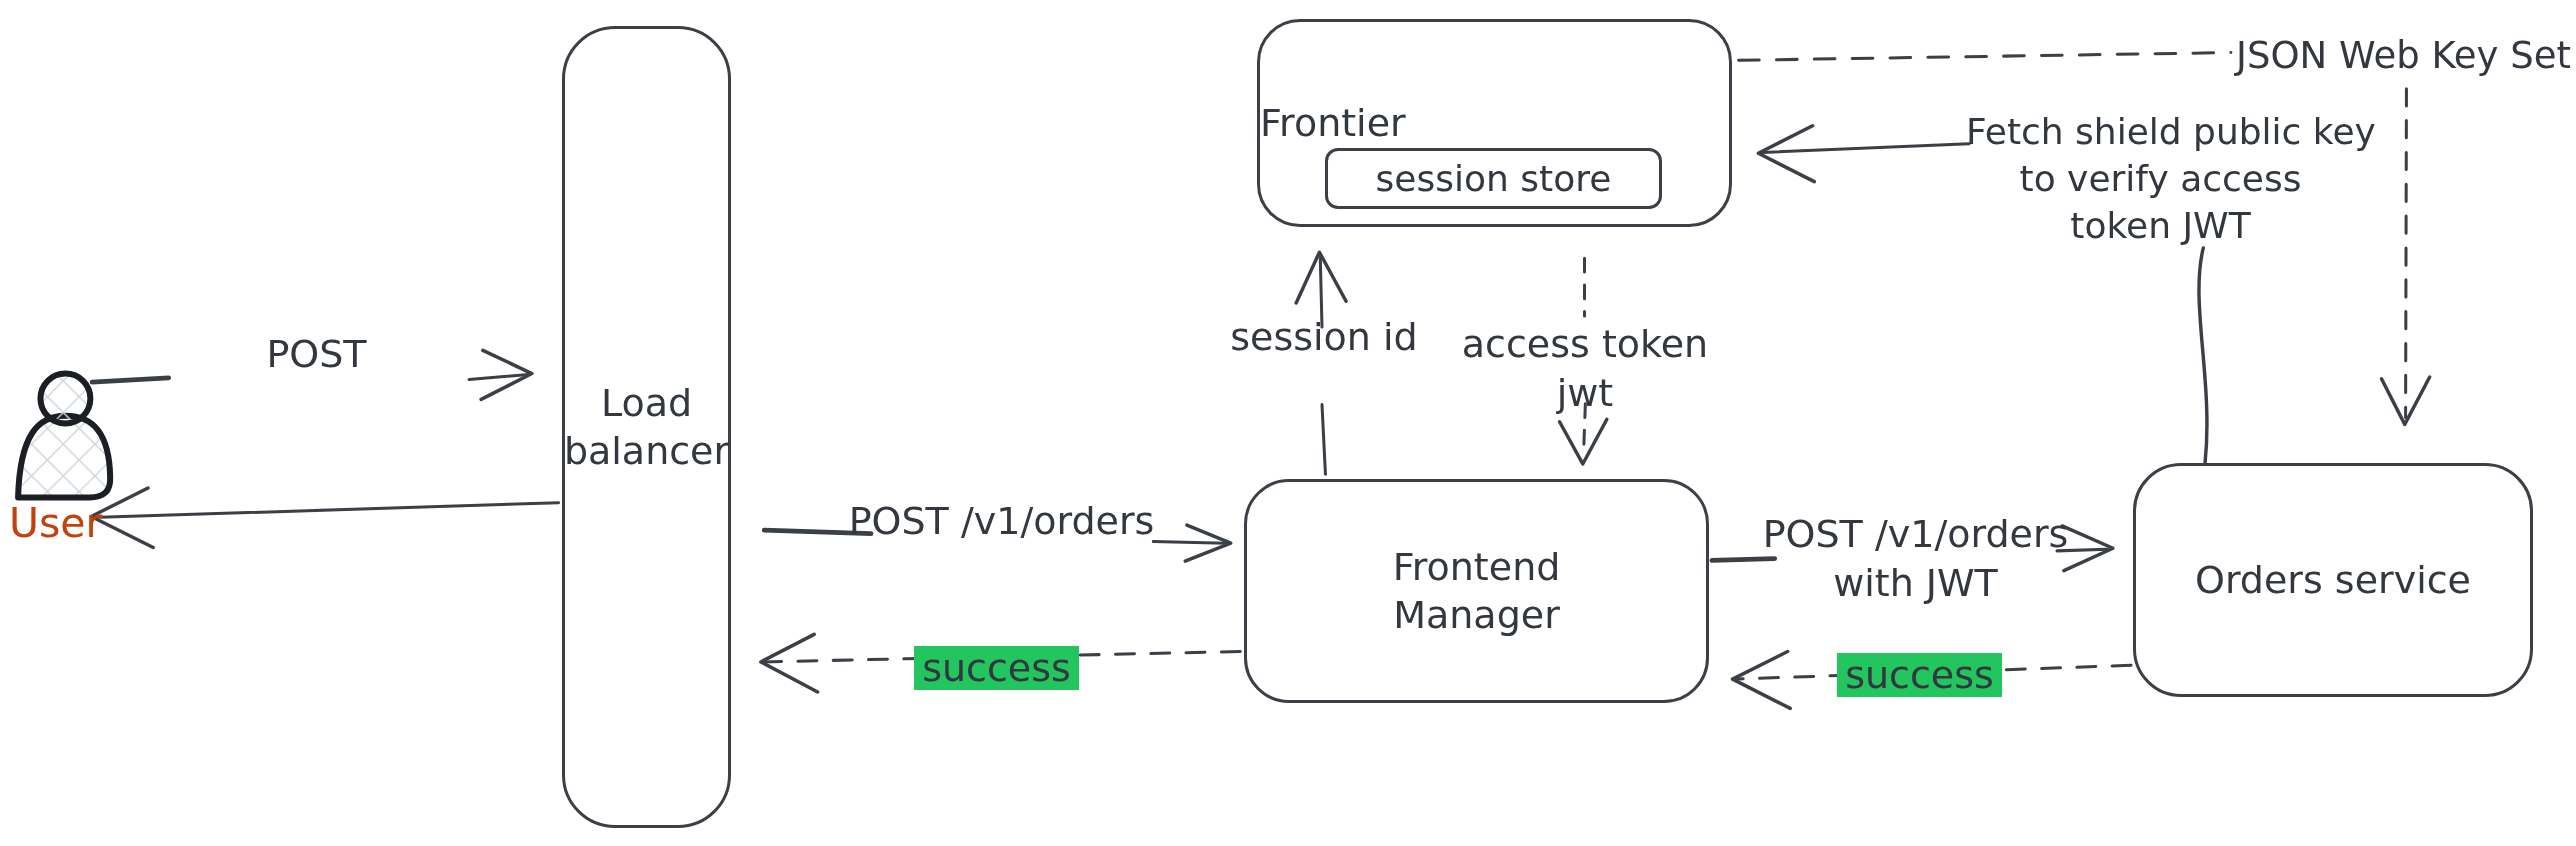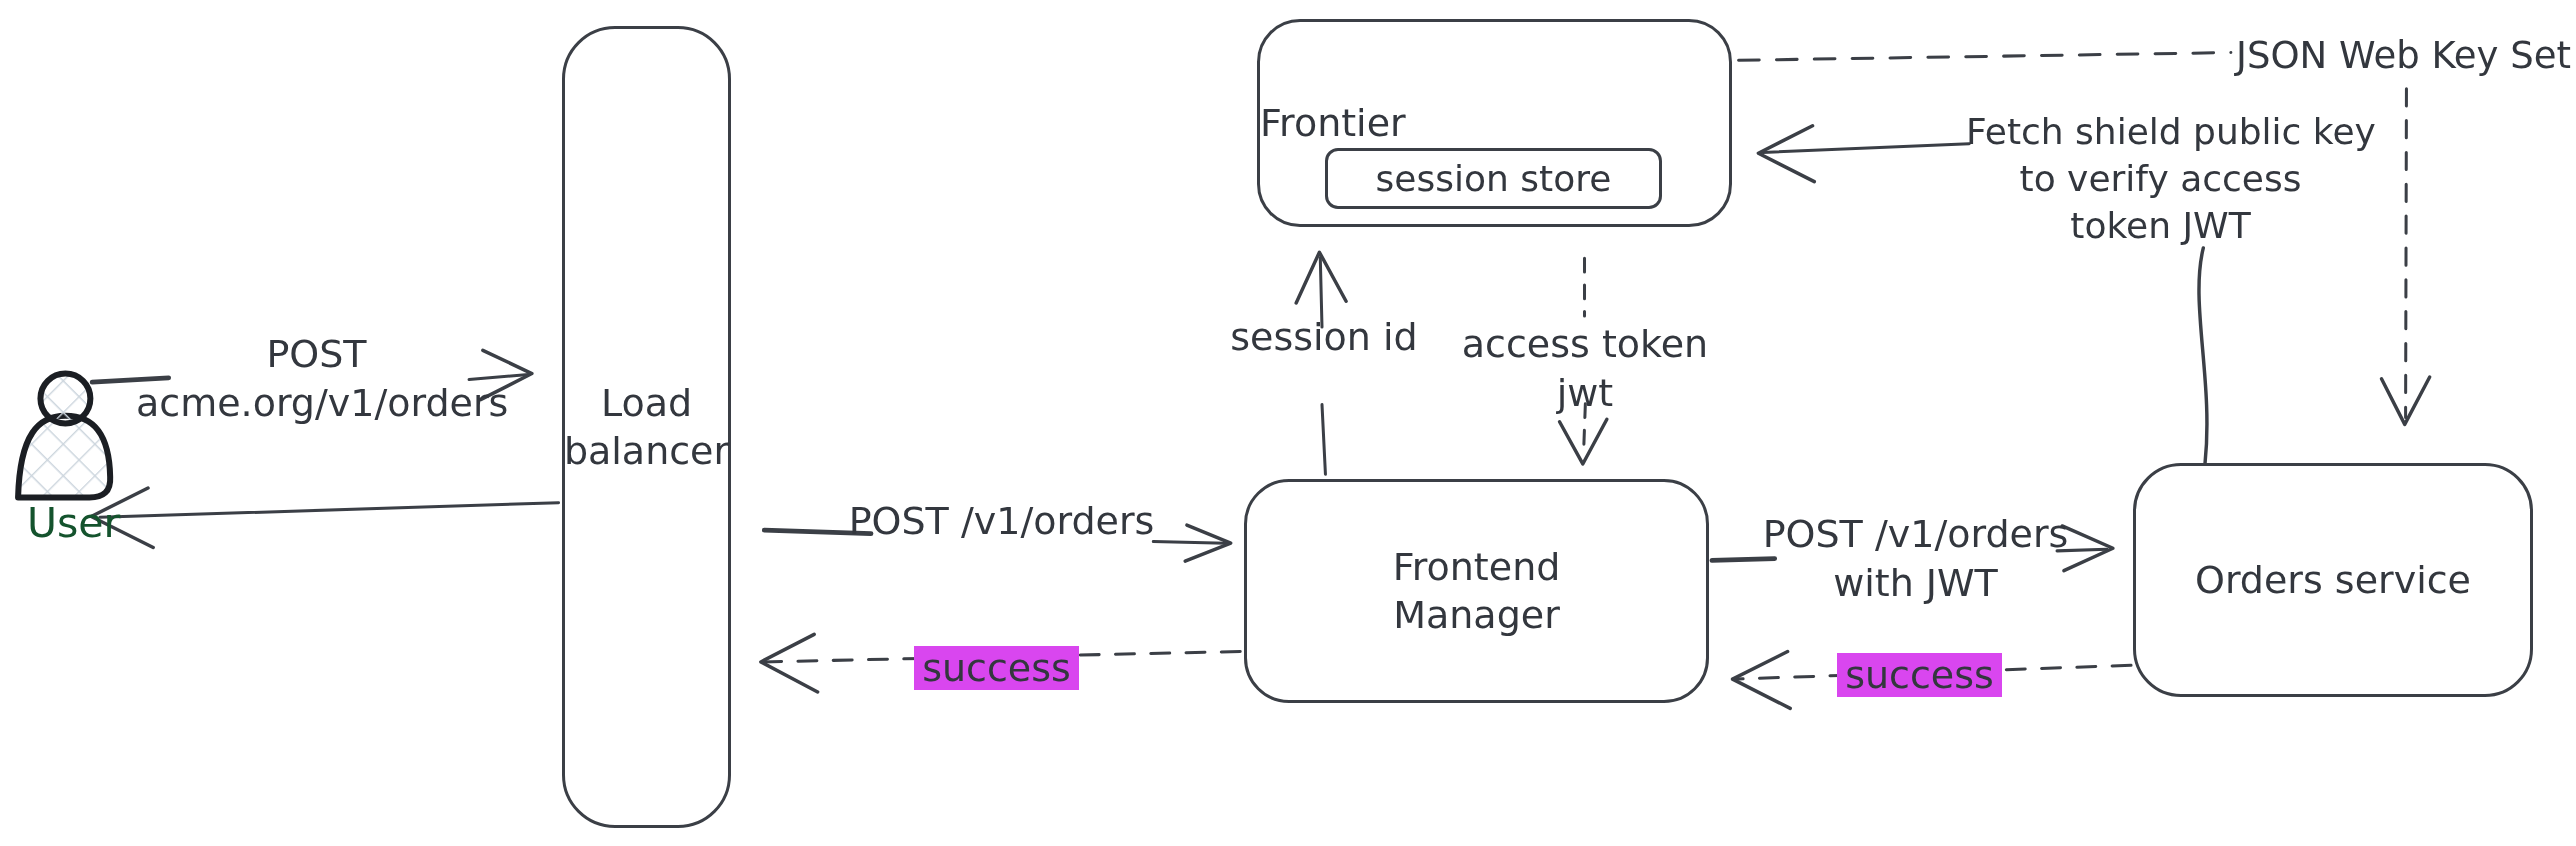--- a/index.html
+++ b/index.html
@@ -43,30 +43,30 @@
   .lbl {
     position: absolute;
     font-size: 38px;
     line-height: 49px;
     text-align: center;
     color: #33373e;
     white-space: nowrap;
   }
   .lbl div { white-space: nowrap; }
   .lbl-bg {
-    background: #d946ef;
+    background: #22c55e;
     padding: 0 8.6px;
   }
   #load-balancer { left: 562px; top: 26px; width: 169px; height: 802px; border-radius: 53px; }
   #frontier { left: 1257px; top: 19px; width: 475px; height: 208px; border-radius: 43px; }
   #session-store { position: absolute; left: 65px; top: 126px; width: 337px; height: 61px; border-radius: 13px; border: 3px solid #3b3f46; box-sizing: border-box; background: #fff; }
   #frontier-title { position: absolute; left: 0; top: 77px; width: 100%; }
   #frontend-manager { left: 1244px; top: 479px; width: 465px; height: 224px; border-radius: 45px; }
   #orders-service { left: 2133px; top: 463px; width: 400px; height: 234px; border-radius: 48px; }
-  #user-label { position: absolute; left: 20px; top: 499px; width: 129px; font-size: 41px; color: #14532d; text-align: left; padding-left: 6.9px; }
+  #user-label { position: absolute; left: 2px; top: 499px; width: 129px; font-size: 41px; color: #c2410c; text-align: left; padding-left: 6.9px; }
   #lbl-post-acme { left: 136px; top: 330px; width: 361px; }
   #lbl-post-session { left: 826px; top: 497px; width: 351px; }
   #lbl-success-left { left: 902px; top: 644px; width: 189px; }
   #lbl-session-cookies { left: 1152px; top: 313px; width: 344px; }
   #lbl-access-token { left: 1413px; top: 320px; width: 344px; }
   #lbl-post-jwt { left: 1739px; top: 510px; width: 353px; }
   #lbl-success-right { left: 1825px; top: 651px; width: 189px; }
   #lbl-jwks { left: 2236px; top: 31px; width: 341px; font-size: 37px; text-align: left; }
   #lbl-fetch { left: 1966px; top: 108px; width: 389px; font-size: 36px; line-height: 47px; }
 </style>
@@ -144,21 +144,20 @@
   </div>
 
   <div class="node flex-center" id="orders-service">
     <div class="node-label">Orders service</div>
   </div>
 
   <div class="lbl" id="user-label">User</div>
 
   <div class="lbl" id="lbl-post-acme">
     <div>POST</div>
-    <div>acme.org/v1/orders</div>
   </div>
 
   <div class="lbl" id="lbl-post-session">
     <div>POST /v1/orders</div>
   </div>
 
   <div class="lbl" id="lbl-success-left">
     <span class="lbl-bg">success</span>
   </div>
 

